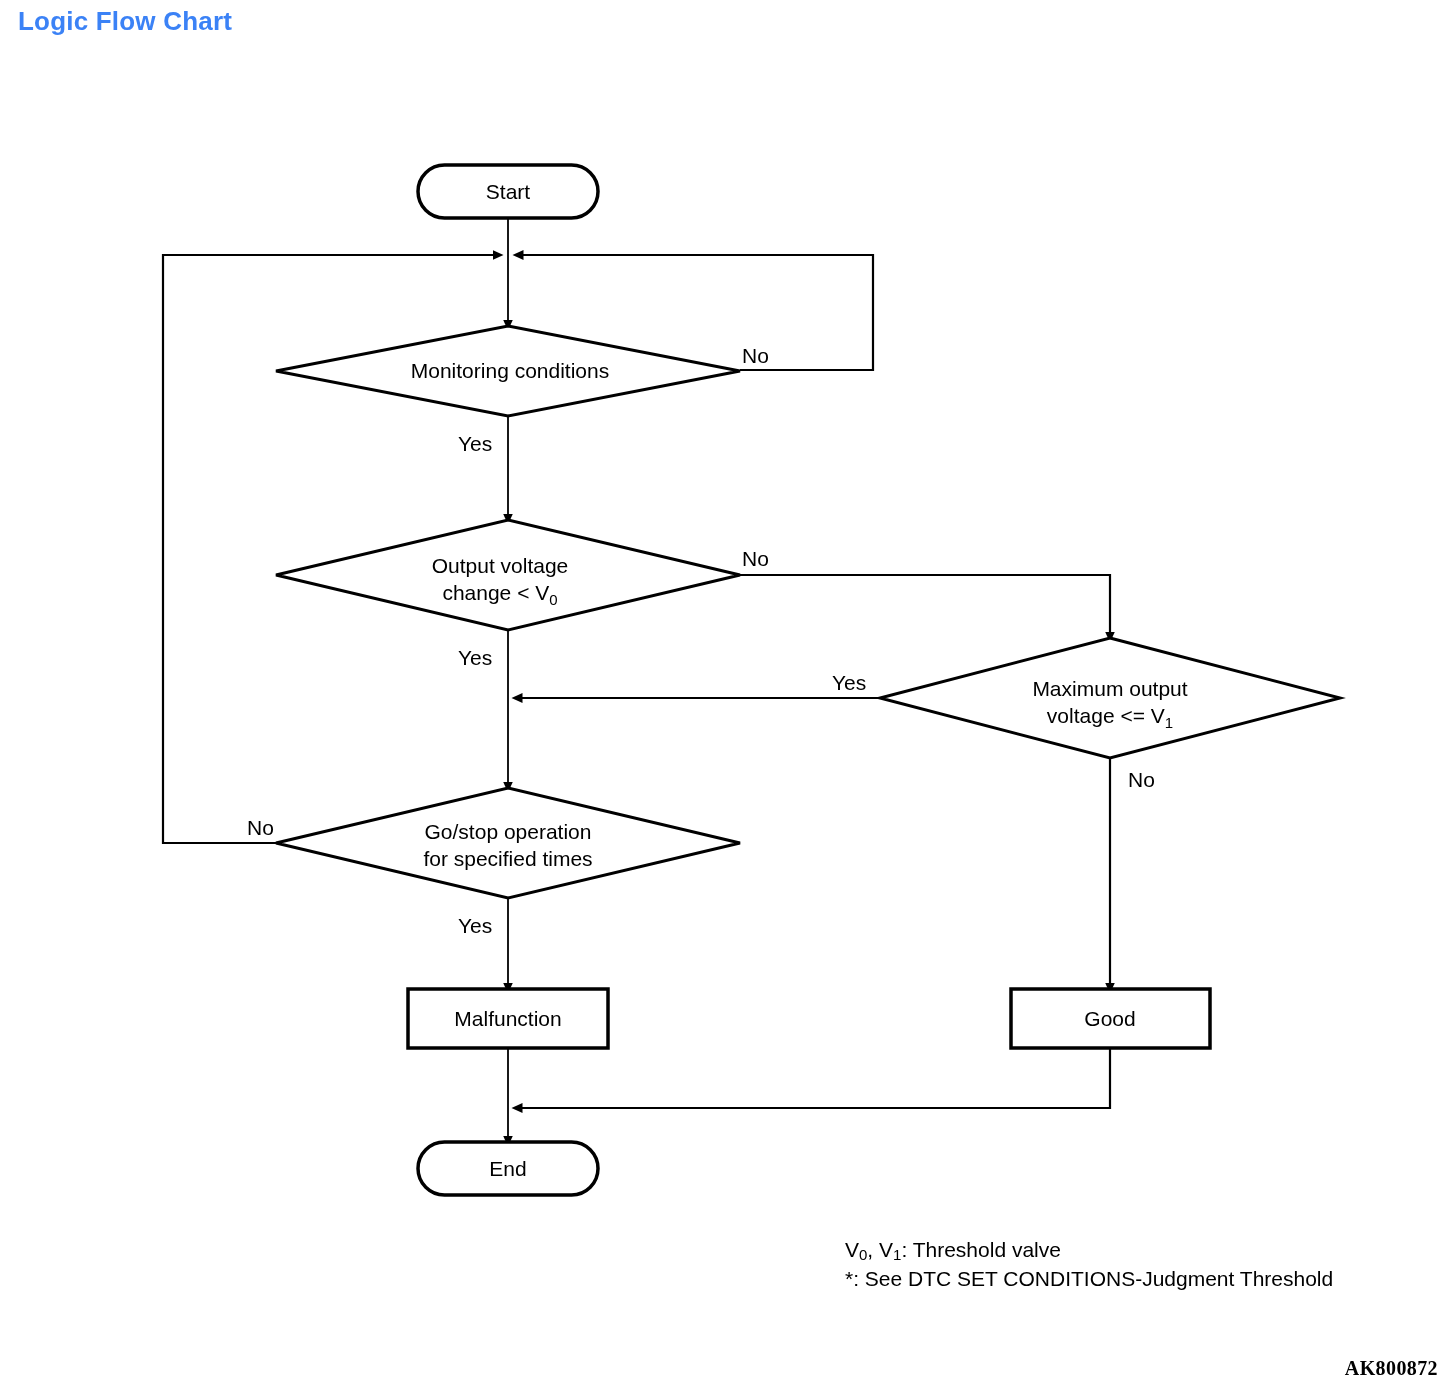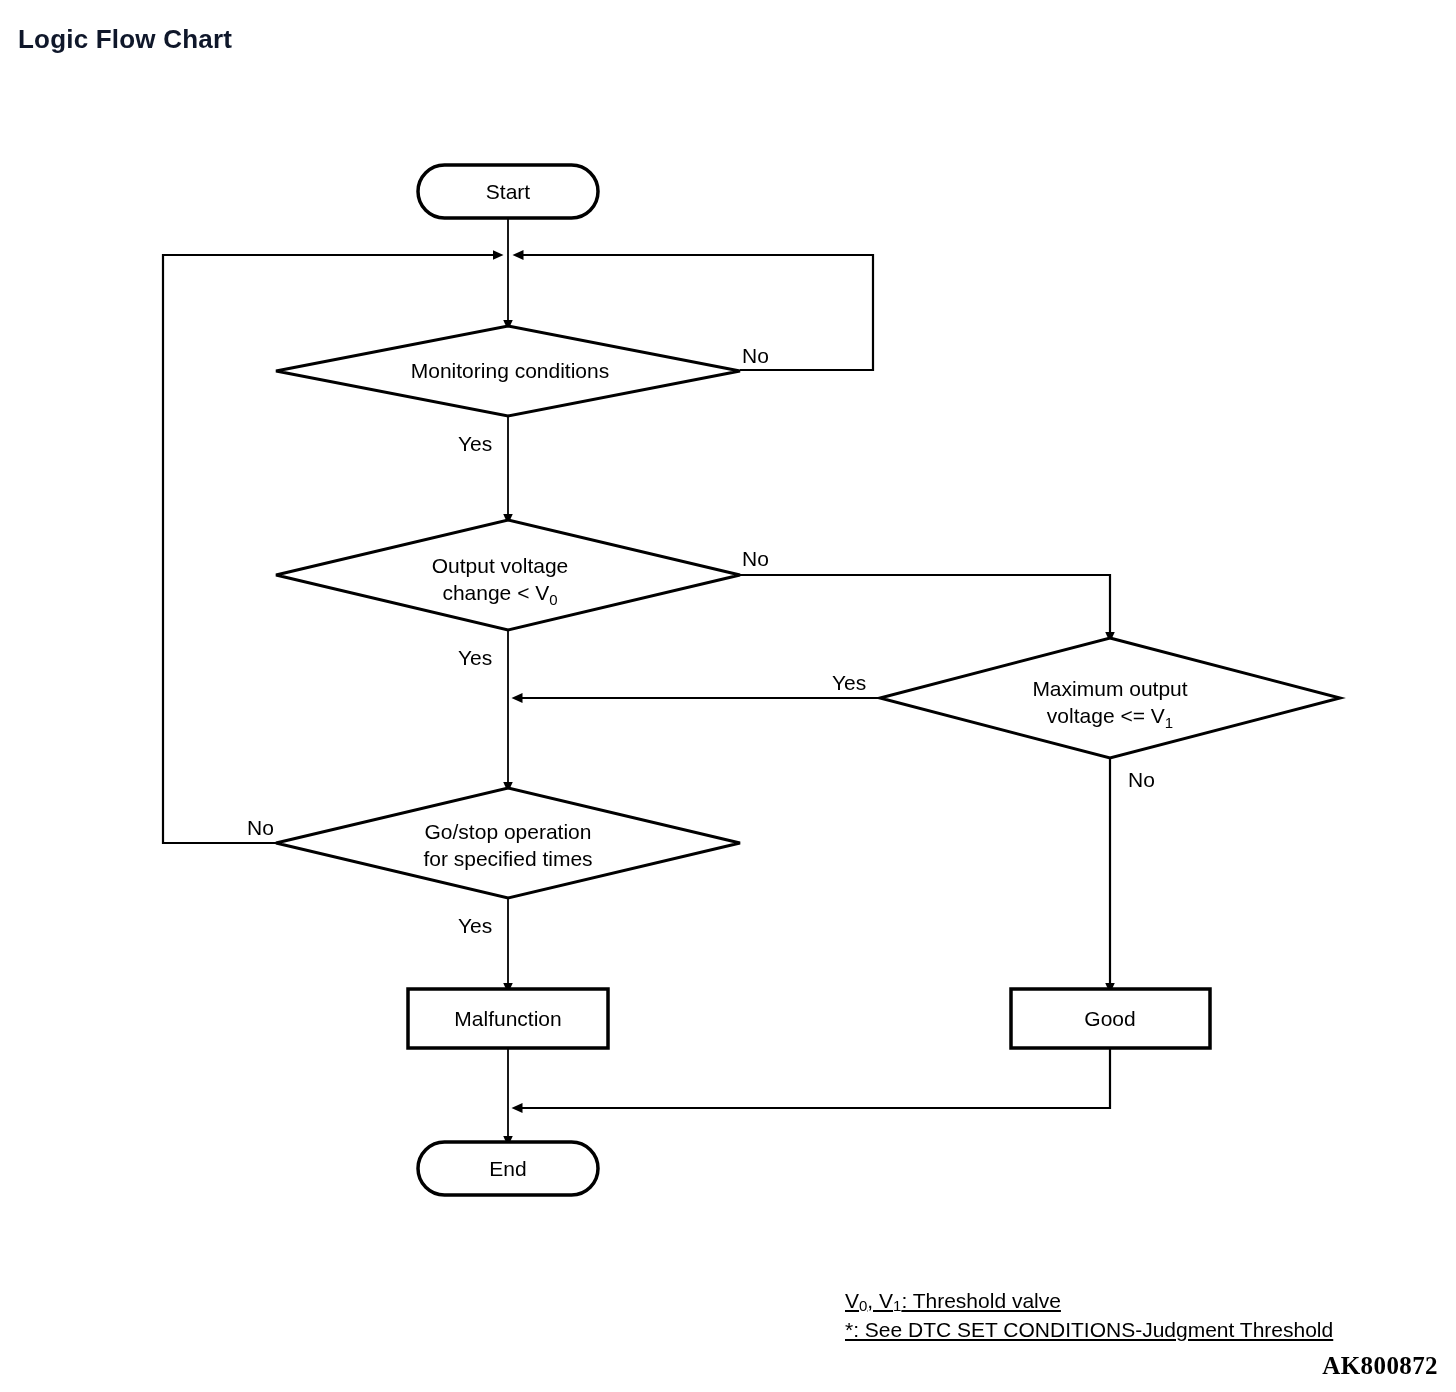--- a/index.html
+++ b/index.html
@@ -11,25 +11,25 @@
     width: 1456px;
     height: 1392px;
     font-family: "Liberation Sans", sans-serif;
     color: #000000;
     position: relative;
     overflow: hidden;
   }
   #page-title {
     position: absolute;
     left: 18px;
-    top: 24px;
+    top: 6px;
     font-size: 26px;
     font-weight: bold;
     letter-spacing: 0.2px;
-    color: #0f172a;
+    color: #3b82f6;
   }
   #chart-area {
     position: absolute;
     left: 0;
     top: 8px;
     width: 1244px;
     height: 1392px;
   }
   svg#flow-svg {
     display: block;
@@ -70,34 +70,33 @@
     font-family: "Liberation Sans", sans-serif;
     font-size: 21px;
     fill: #000000;
   }
   .sub {
     font-size: 15px;
   }
   #footnotes {
     position: absolute;
     left: 845px;
-    top: 1287px;
+    top: 1236px;
     font-size: 21px;
     line-height: 1.35;
     white-space: nowrap;
-    text-decoration: underline;
   }
   #footnotes div { color: #000; }
   #ref-code {
     position: absolute;
     right: 18px;
     bottom: 12px;
     font-family: "Liberation Serif", serif;
     font-weight: bold;
-    font-size: 25px;
+    font-size: 20px;
     letter-spacing: 0.4px;
   }
 </style>
 </head>
 <body>
 
 <div id="page-title">Logic Flow Chart</div>
 
 <div id="chart-area">
 <svg id="flow-svg" viewBox="0 0 1456 1392" xmlns="http://www.w3.org/2000/svg">

